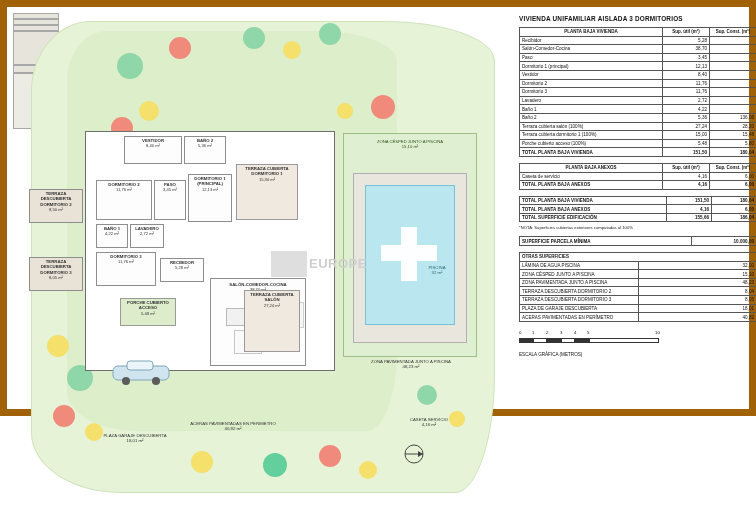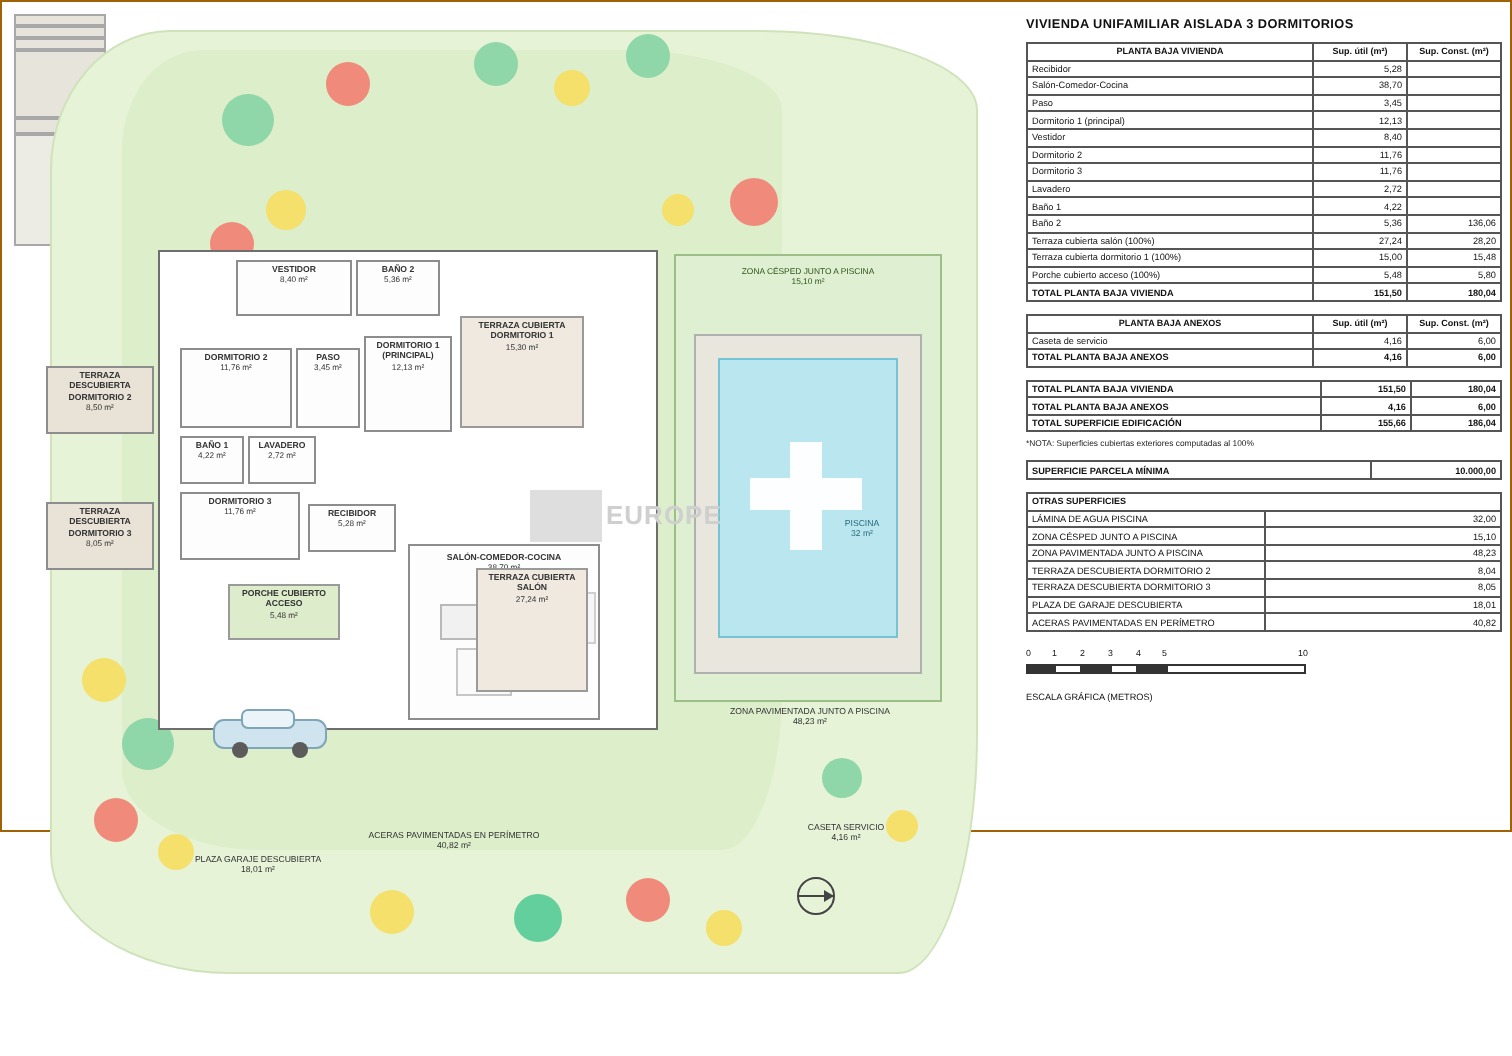--- a/index.html
+++ b/index.html
@@ -5,21 +5,21 @@
   html,body{margin:0;padding:0;}
   body{
     width:756px;height:528px;
     background:#ffffff;
     font-family:"Liberation Sans", sans-serif;
     overflow:hidden;
     position:relative;
   }
   #sheet{
     position:absolute;left:0;top:0;width:756px;height:416px;
-    border:1px solid #a16207;
+    border:7px solid #a16207;
     box-sizing:border-box;
     background:#fff;
   }
   
   #plan{
     position:absolute;left:6px;top:6px;width:500px;height:516px;
     overflow:hidden;
   }
   .lawn{
     position:absolute;

